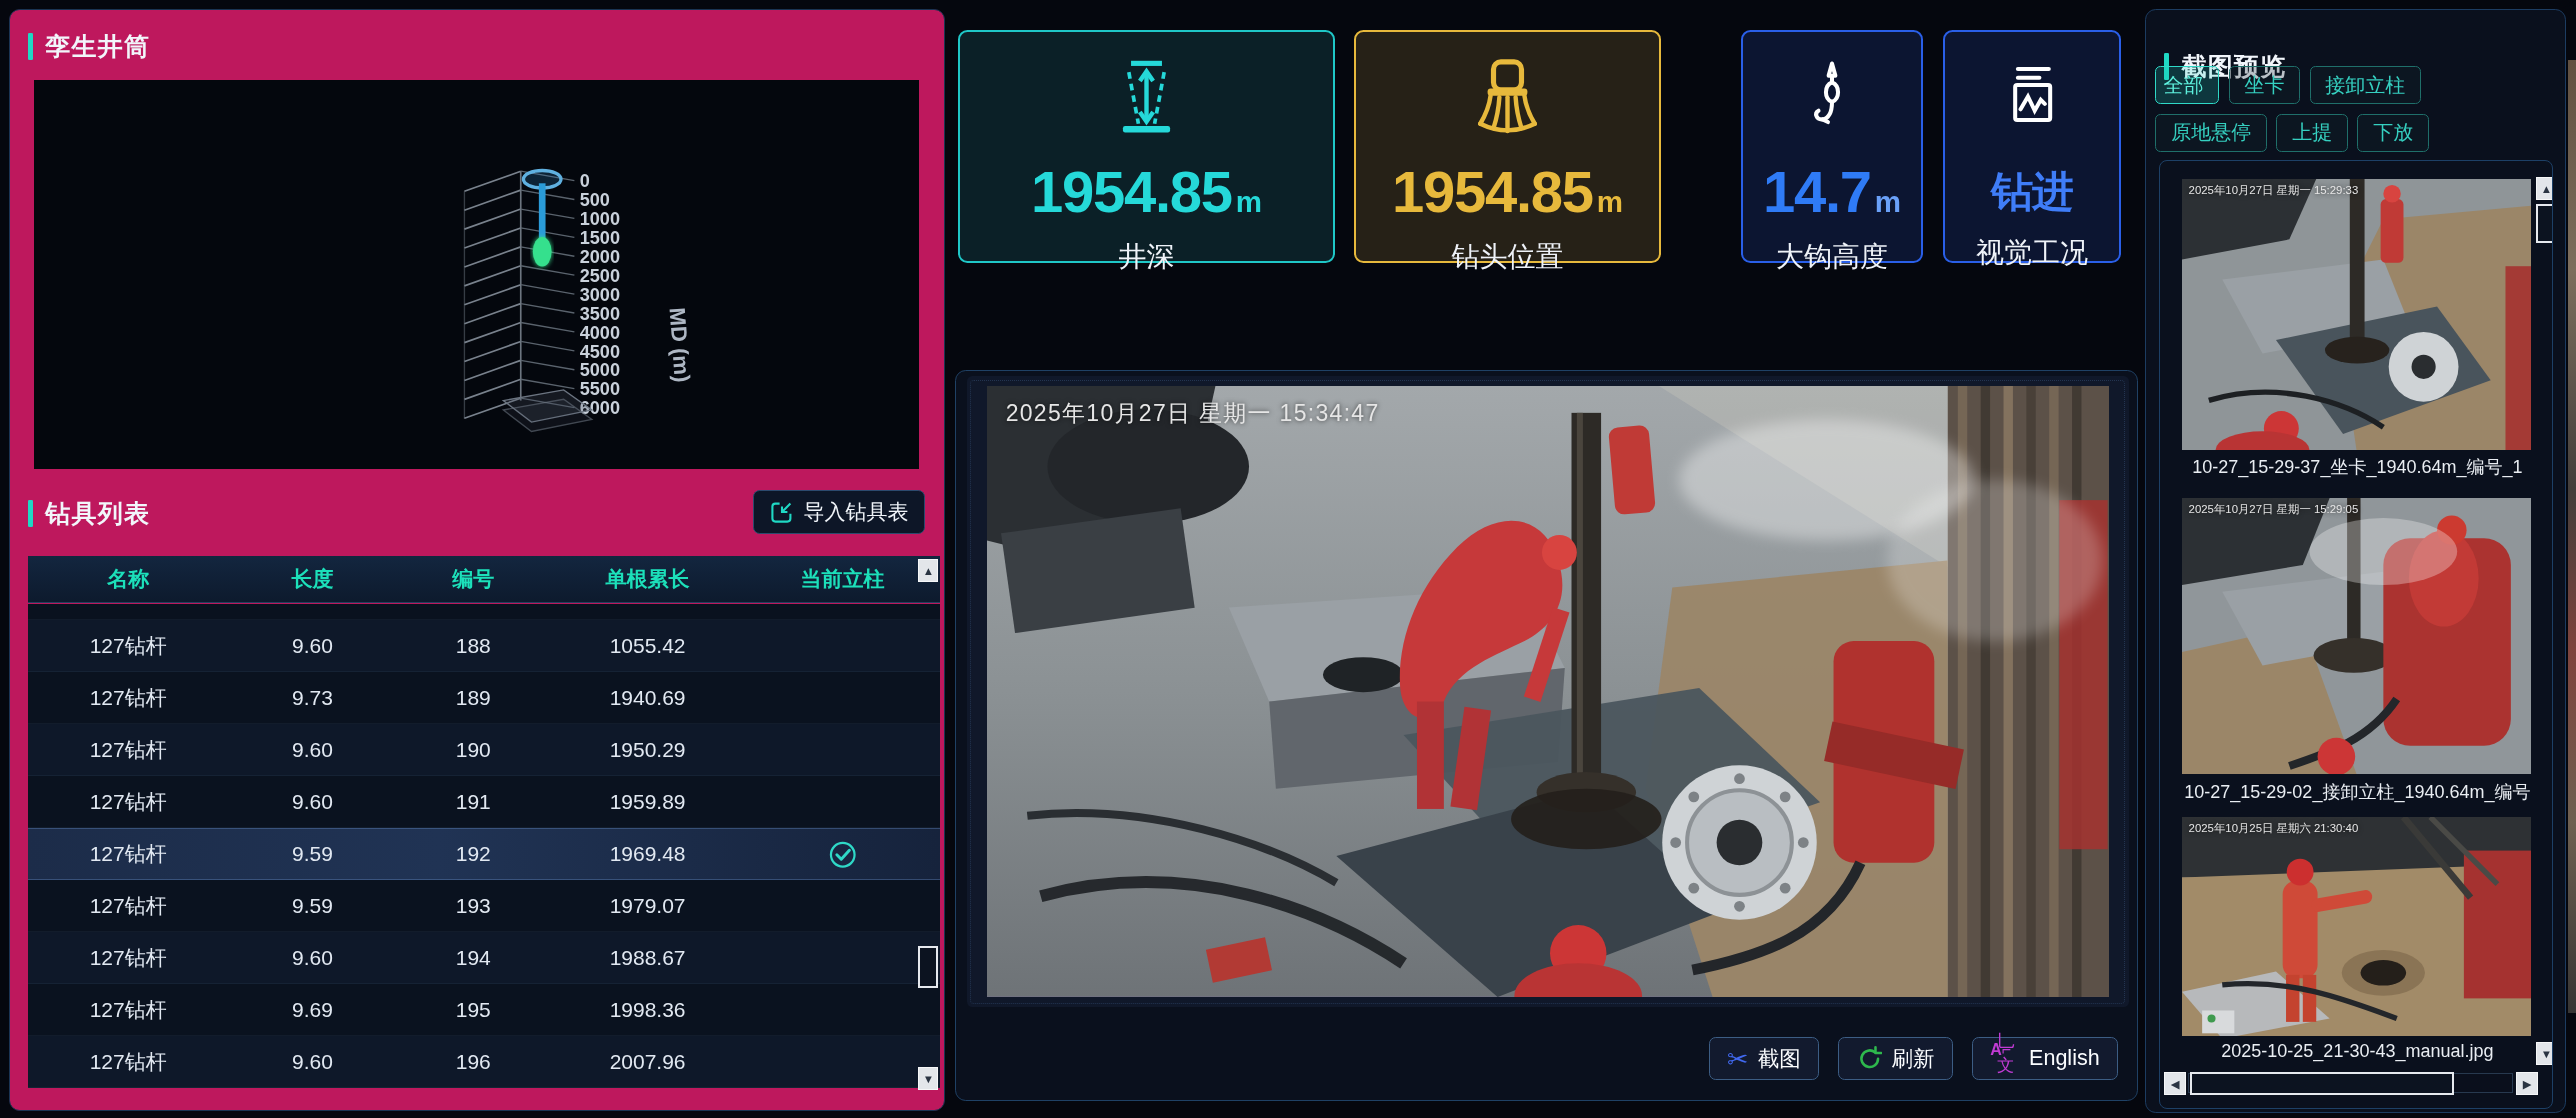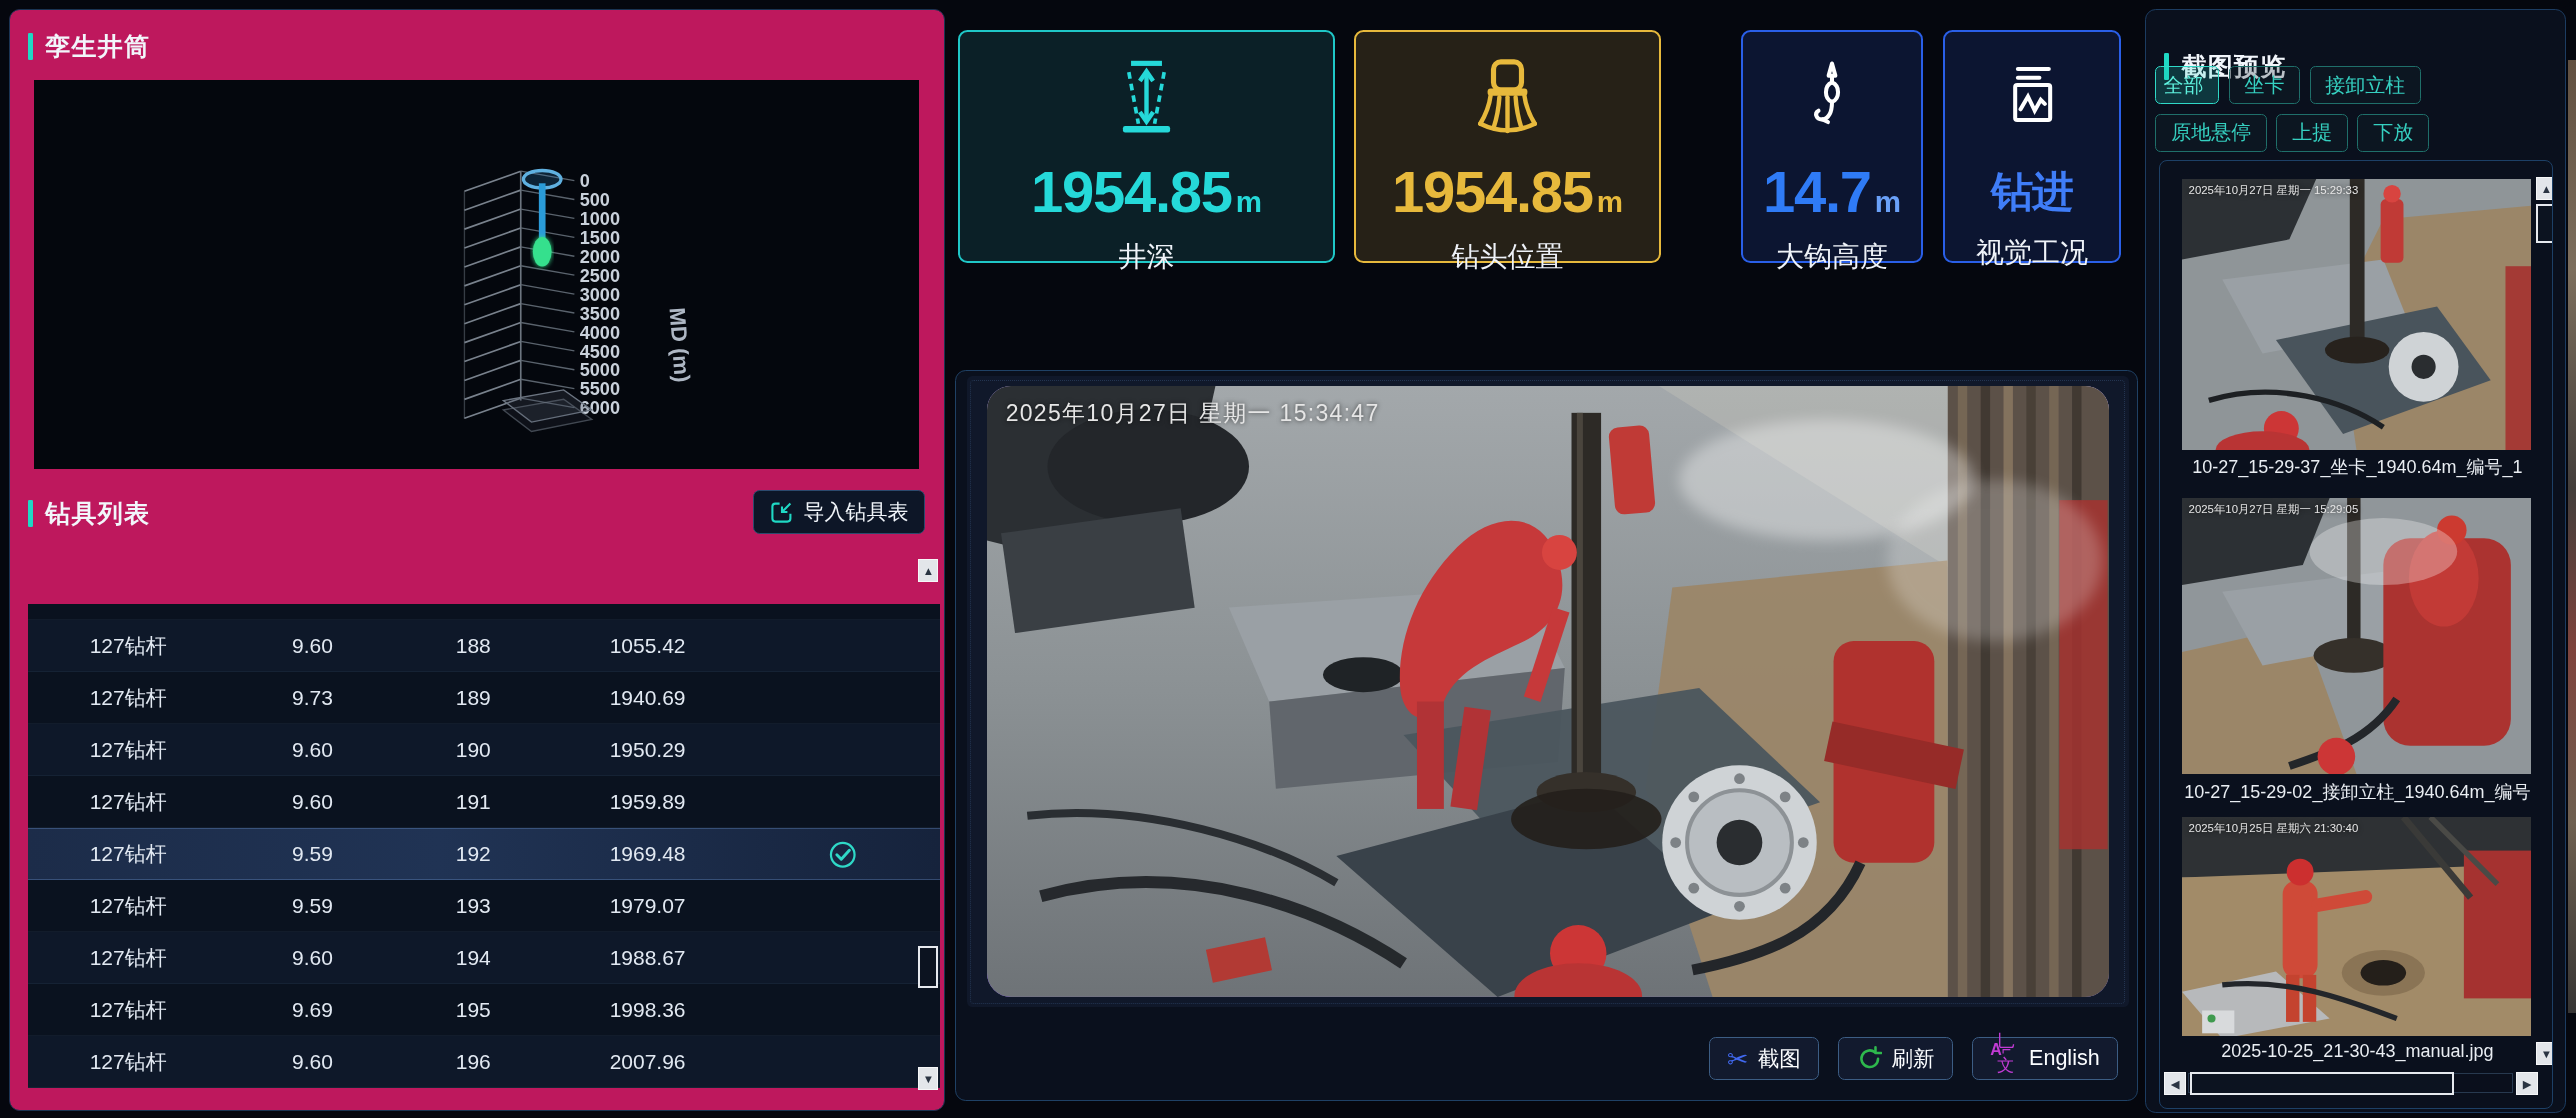--- a/index.html
+++ b/index.html
@@ -59,21 +59,21 @@
   .card .unit  { font-size:29.5px; font-weight:bold; }
   #card-depth .value,#card-depth .unit { color:#25d9d9; }
   #card-bit .value,#card-bit .unit { color:#e7b93c; }
   #card-hook .value { color:#2f7bf6; } #card-hook .unit { color:#6aa0f8; }
   #card-vision .value { font-size:42px; color:#3f7df8; margin-top:6.7px; }
   .card .label { font-size:28px; color:#eef2f8; margin-top:13.4px; }
 
   #video-panel { left:955px; top:370px; width:1183px; height:731px; background:#0a101d; border:1.3px solid #1f4165; border-radius:10.7px; }
   #video-frame { position:absolute; left:10.7px; top:5.4px; width:1162px; height:631px; background:#10182a; border-radius:5.4px; padding:9.4px 20px 10.7px 20px; }
   #video-frame::before { content:""; position:absolute; inset:3.4px; border:1.3px dotted rgba(80,120,170,.30); border-radius:4px; pointer-events:none; }
-  #video { position:relative; width:100%; height:100%; overflow:hidden; background:#8b5cf6;border-radius:24px; }
+  #video { position:relative; width:100%; height:100%; overflow:hidden; background:#8b5cf6; }
   #video svg { width:100%; height:100%; display:block; }
   .ts-overlay { position:absolute; left:19px; top:12px; font-size:23px; color:#e6e6e6; text-shadow:0 0 5.4px rgba(0,0,0,.7); letter-spacing:1.3px; }
   #video-buttons { position:absolute; right:19px; bottom:20px; display:flex; gap:19px; }
   .v-btn { height:43px; display:flex; align-items:center; gap:9.4px; background:#121a2e; border:1.3px solid #3c5d84; border-radius:6.7px;
     padding:0 17.4px; font-size:21.5px; color:#fbfdff; cursor:pointer; }
   .glyph-scissors { color:#4169f0; font-size:25.5px; }
   .tr-a { color:#c13bd4; font-weight:bold; font-size:16px; position:absolute; left:0; top:-2.7px; }
   .tr-wen { color:#c13bd4; font-size:17.4px; position:absolute; right:-1.3px; bottom:-4px; }
   .tr-wrap { position:relative; width:29.5px; height:29.5px; }
 
@@ -192,20 +192,27 @@
     </div>
     <button id="import-btn">
       <svg width="24" height="24" viewBox="0 0 40 40">
         <path d="M16 6 H9 a5 5 0 0 0 -5 5 v20 a5 5 0 0 0 5 5 h20 a5 5 0 0 0 5 -5 v-8" fill="none" stroke="#1fd8c4" stroke-width="3.5"></path>
         <path d="M34 6 L20 20 M20 11 V20 H29" fill="none" stroke="#1fd8c4" stroke-width="3.5"></path>
       </svg>
       <span>导入钻具表</span>
     </button>
 
     <div id="table">
+      <div class="t-head">
+        <div class="c-name">名称</div>
+        <div class="c-len">长度</div>
+        <div class="c-no">编号</div>
+        <div class="c-cum">单根累长</div>
+        <div class="c-cur">当前立柱</div>
+      </div>
       <div class="t-body">
         <div class="t-row partial">
           <div class="c-name">127钻杆</div>
             <div class="c-len">9.60</div>
             <div class="c-no">187</div>
             <div class="c-cum">1921.36</div>
             <div class="c-cur"></div>
         </div>
         <div class="t-row">
           <div class="c-name">127钻杆</div>

